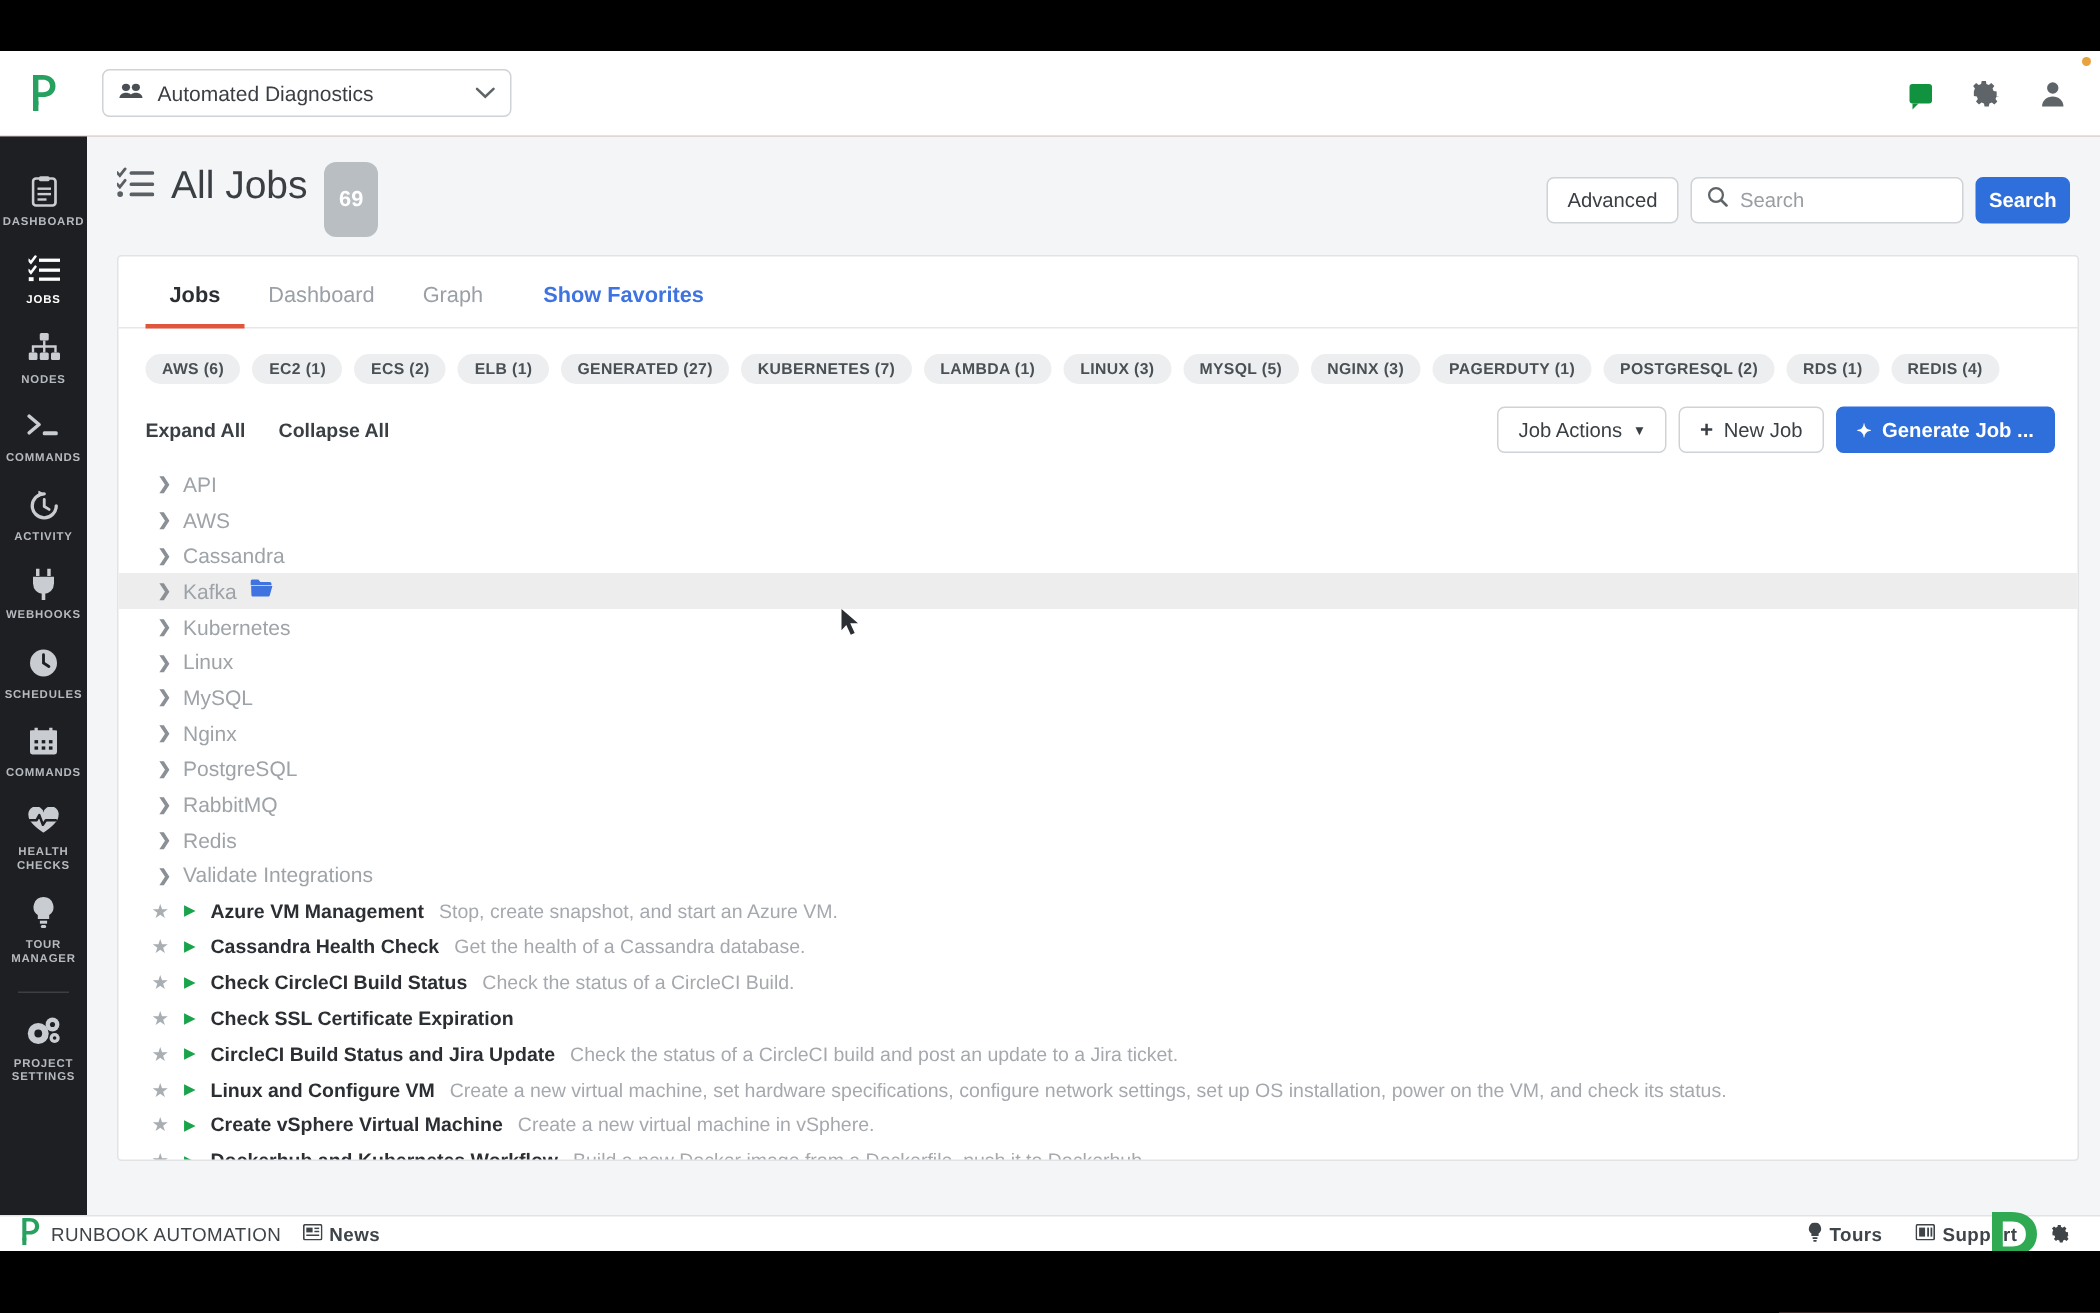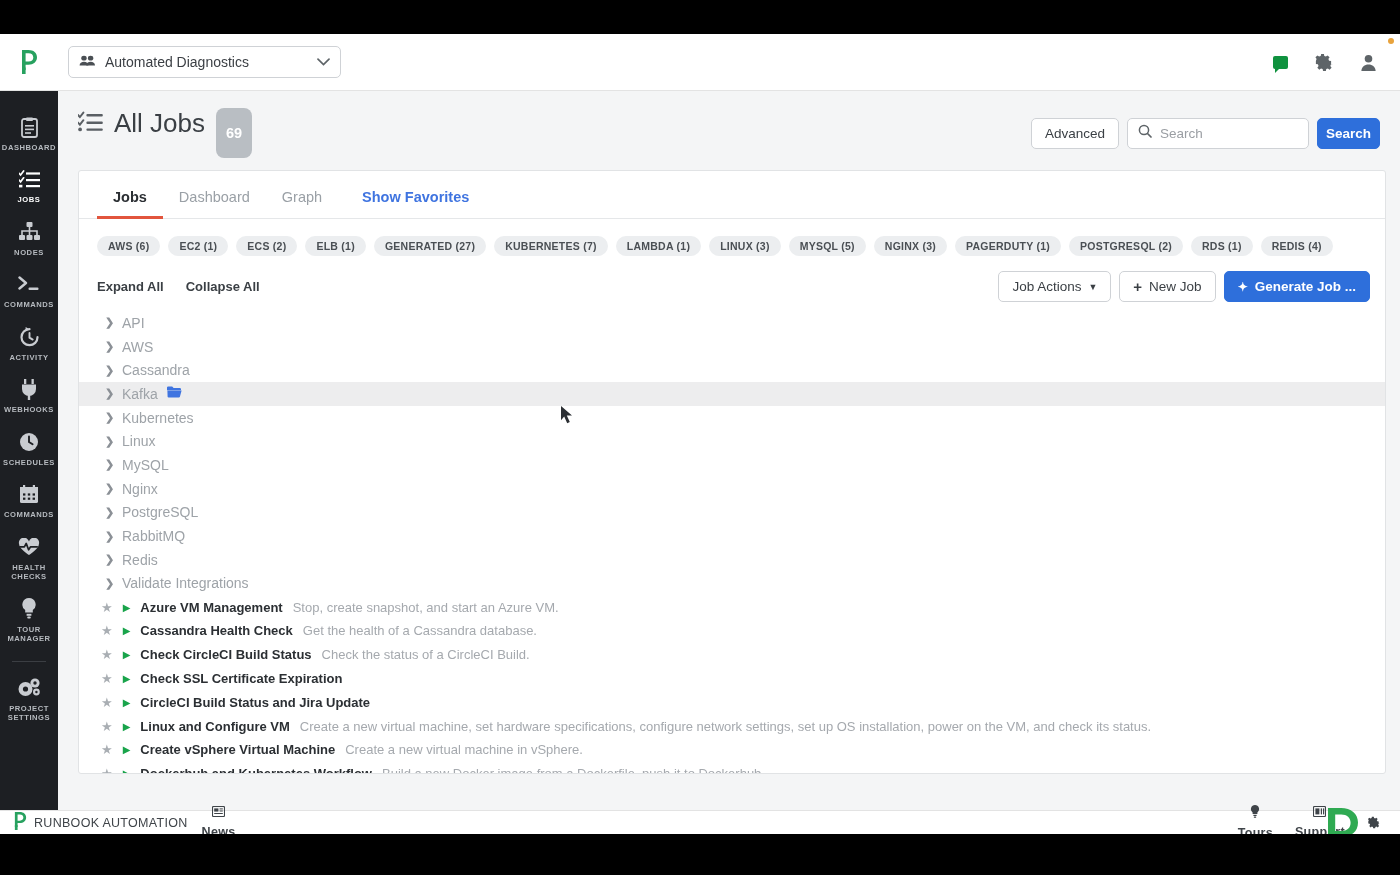--- a/index.html
+++ b/index.html
@@ -134,21 +134,21 @@
 
   .card-scroll { position:absolute; right:0; top:0; width:8px; height:100%; }
 
   
   .statusbar {
     position:absolute; left:0; top:810px; width:1400px; height:24px;
     background:#fff; border-top:1px solid #e3e3e3;
     display:flex; align-items:center; padding:0 10px; font-size:12.5px; color:#3f4449;
   }
   .sb-logo { color:#27a15f; font-weight:700; font-size:15px; margin:0 7px 0 4px; font-family:"DejaVu Sans", sans-serif; }
-  .sb-item { display:flex; align-items:center; gap:5px; cursor:pointer; letter-spacing:.3px;flex-direction:column; }
+  .sb-item { display:flex; align-items:center; gap:5px; cursor:pointer; letter-spacing:.3px; }
   .sb-right { margin-left:auto; display:flex; align-items:center; gap:22px; padding-right:10px; }
   .big-p {
     position:absolute; right:40px; top:808px; font-size:40px; font-weight:700;
     color:#2faa52; font-family:"DejaVu Sans", sans-serif; line-height:1; pointer-events:none;
   }
   .cursor { position:absolute; left:560px; top:406px; width:14px; height:18px; pointer-events:none; }
 </style>
 </head>
 <body>
 
@@ -499,20 +499,21 @@
           </div>
         <div class="job-row">
             <span class="star">★</span>
             <span class="play">▶</span>
             <span class="job-name">Check SSL Certificate Expiration</span>
           </div>
         <div class="job-row">
             <span class="star">★</span>
             <span class="play">▶</span>
             <span class="job-name">CircleCI Build Status and Jira Update</span>
+            <span class="job-desc">Check the status of a CircleCI build and post an update to a Jira ticket.</span>
           </div>
         <div class="job-row">
             <span class="star">★</span>
             <span class="play">▶</span>
             <span class="job-name">Linux and Configure VM</span>
             <span class="job-desc">Create a new virtual machine, set hardware specifications, configure network settings, set up OS installation, power on the VM, and check its status.</span>
           </div>
         <div class="job-row">
             <span class="star">★</span>
             <span class="play">▶</span>

